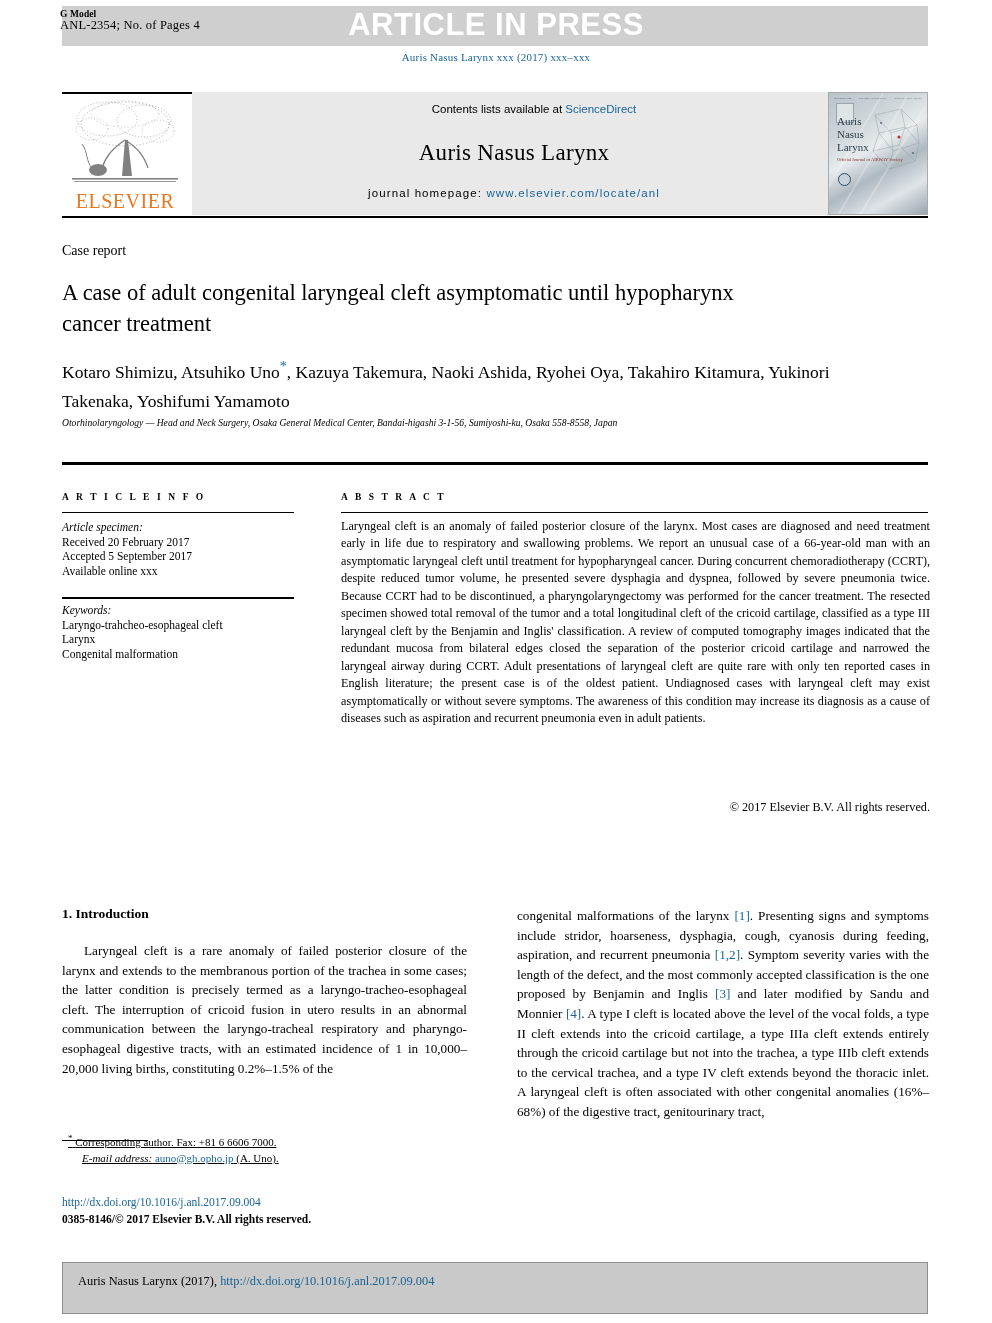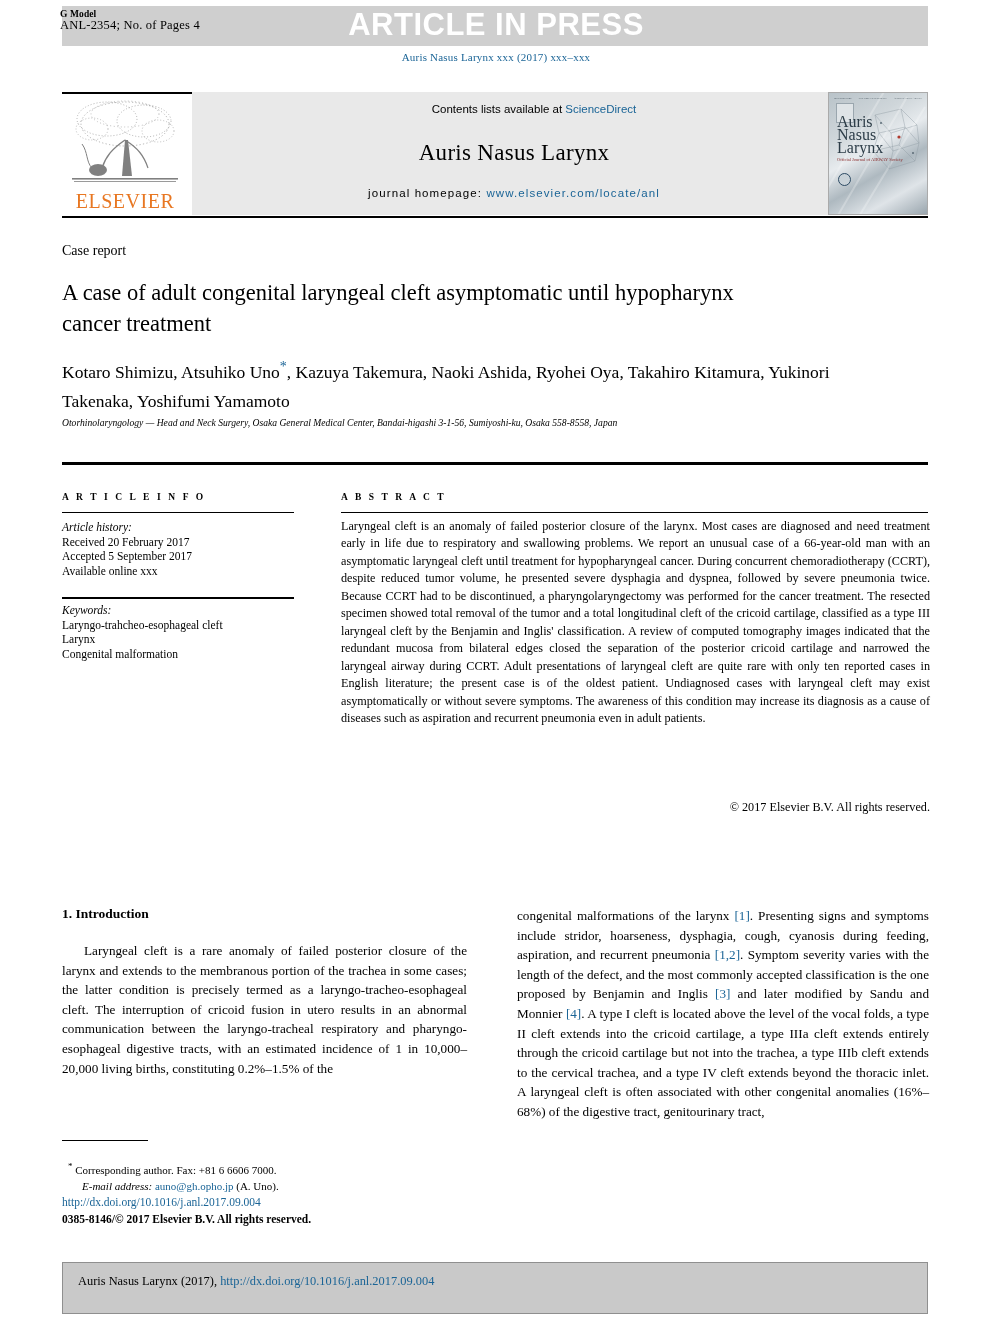--- a/index.html
+++ b/index.html
@@ -125,21 +125,21 @@
     position: absolute;
     right: 0; top: 0;
     width: 98px; height: 121px;
     border: 1px solid #aaa;
     background: linear-gradient(150deg,#b9c3c9 0%, #cfd6da 28%, #e7ebee 45%, #aeb9c0 62%, #dfe4e8 80%, #9aa6ae 100%);
     overflow: hidden;
   }
   .cover .ctxt {
     position: absolute;
     left: 8px; top: 22px;
-    font-size: 16px;
+    font-size: 11px;
     line-height: 13px;
     color: #2c3c47;
   }
   .cover .csub {
     position: absolute;
     left: 8px; top: 64px;
     font-size: 4.5px;
     line-height: 5.5px;
     color: #8a2d2d;
   }
@@ -248,22 +248,22 @@
     font-size: 13.2px;
     line-height: 19.6px;
     text-align: justify;
   }
   .col-right p { margin: 0; }
   .ref { color: #1a6496; }
 
   
   .fn-rule { position:absolute; left:62px; top:1140px; width:86px; height:1px; background:#000; }
   .footnote {
-    position: absolute; left: 68px; top: 1158px;
-    width: 400px; font-size: 11px; line-height: 16px;
+    position: absolute; left: 68px; top: 1130px;
+    width: 400px; font-size: 11px; line-height: 16px; text-decoration: underline;
   }
   .footnote .star { font-size: 9px; vertical-align: super; }
   .footnote .em { font-style: italic; }
   .footnote a, .link { color: #1a6496; text-decoration: none; }
   .doi-line {
     position: absolute; left: 62px; top: 1196px;
     font-size: 11.5px; color: #1a6496;
   }
   .issn-line {
     position: absolute; left: 62px; top: 1213px;
@@ -379,21 +379,21 @@
   </div>
   <div class="affil">Otorhinolaryngology — Head and Neck Surgery, Osaka General Medical Center, Bandai-higashi 3-1-56, Sumiyoshi-ku, Osaka 558-8558, Japan</div>
 
   <div class="hr1"></div>
   <div class="hdr-info">A R T I C L E   I N F O</div>
   <div class="hdr-abs">A B S T R A C T</div>
   <div class="hr2"></div>
   <div class="hr3"></div>
 
   <div class="art-history">
-    <div class="it">Article history:</div>
+    <div class="it">Article specimen:</div>
     <div>Received 20 February 2017</div>
     <div>Accepted 5 September 2017</div>
     <div>Available online xxx</div>
   </div>
 
   <div class="hr4"></div>
   <div class="keywords">
     <div class="it">Keywords:</div>
     <div>Laryngo-trahcheo-esophageal cleft</div>
     <div>Larynx</div>

